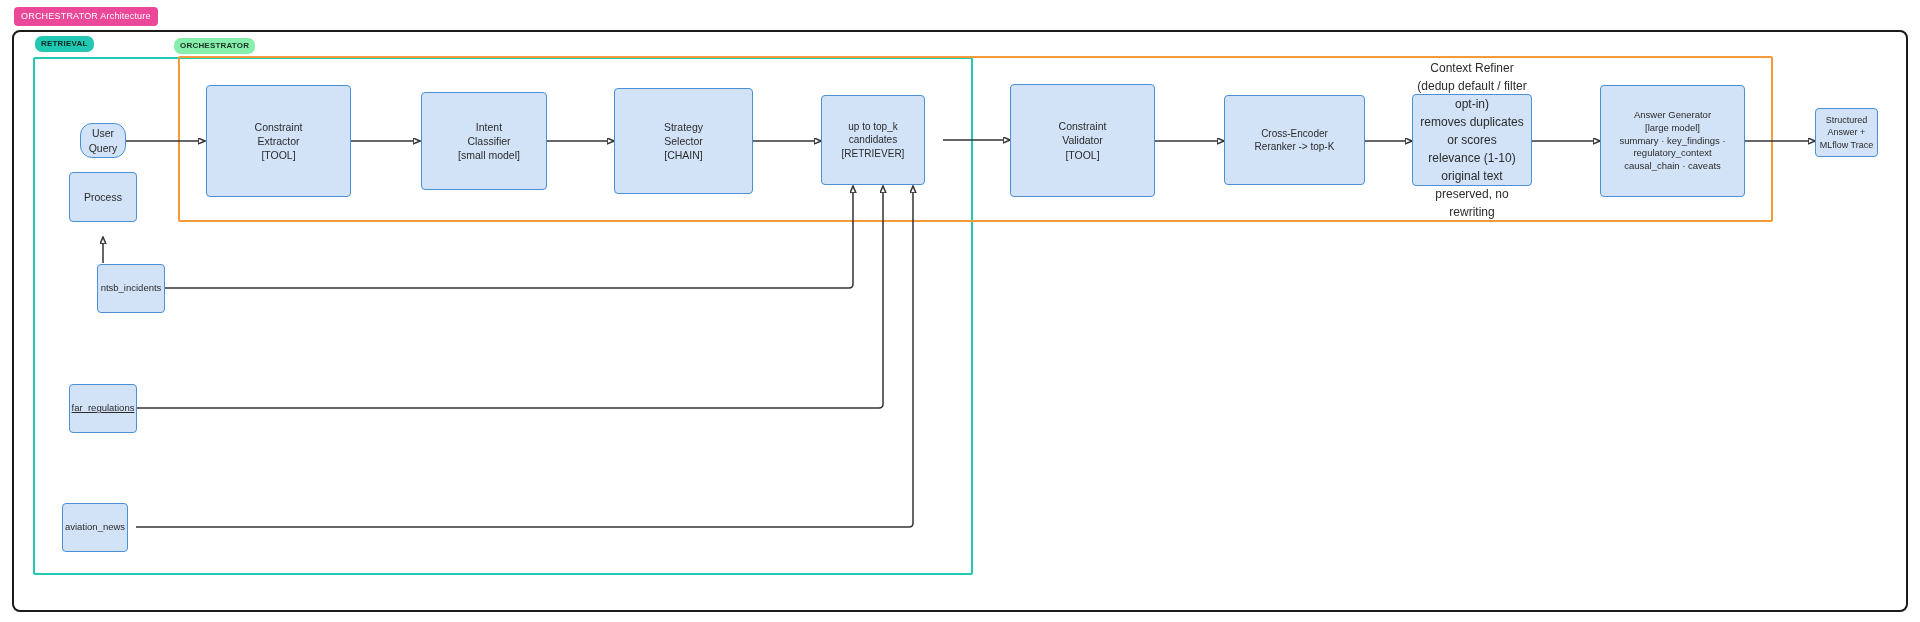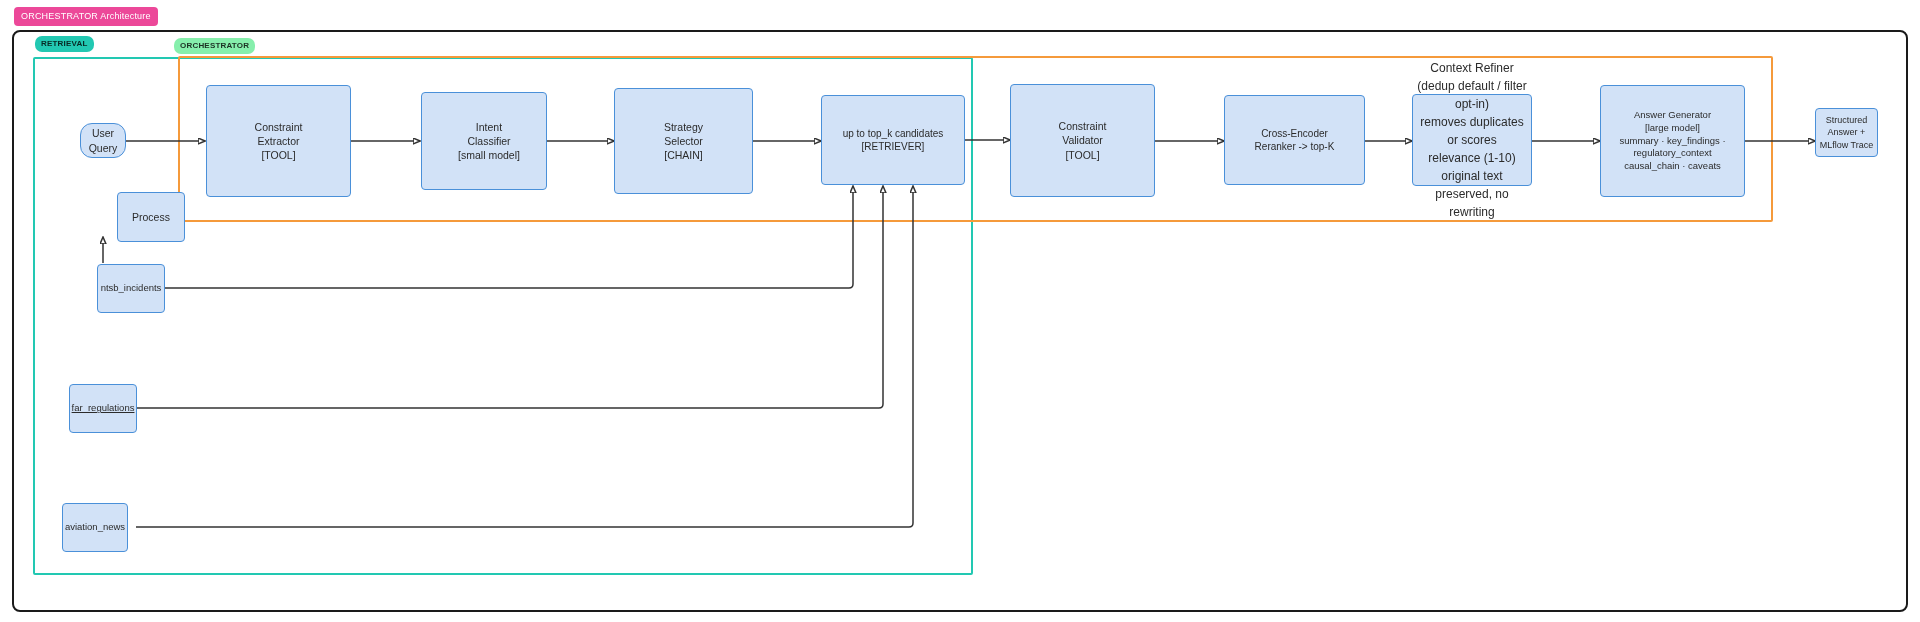--- a/index.html
+++ b/index.html
@@ -84,37 +84,37 @@
 Query</div>
 <div class="node" style="left:206px;top:85px;width:145px;height:112px;">Constraint
 Extractor
 [TOOL]</div>
 <div class="node" style="left:421px;top:92px;width:126px;height:98px;padding-left:12px;">Intent
 Classifier
 [small model]</div>
 <div class="node" style="left:614px;top:88px;width:139px;height:106px;">Strategy
 Selector
 [CHAIN]</div>
-<div class="node fs10" style="left:821px;top:95px;width:144px;height:90px;">up to top_k candidates
+<div class="node fs10" style="left:821px;top:95px;width:104px;height:90px;">up to top_k candidates
 [RETRIEVER]</div>
 <div class="node" style="left:1010px;top:84px;width:145px;height:113px;">Constraint
 Validator
 [TOOL]</div>
 <div class="node fs10" style="left:1224px;top:95px;width:141px;height:90px;">Cross-Encoder
 Reranker -&gt; top-K</div>
 <div class="node fs8" style="left:1412px;top:94px;width:120px;height:92px;">Context Refiner
 (dedup default / filter opt-in)
 removes duplicates or scores
 relevance (1-10)
 original text preserved, no
 rewriting</div>
 <div class="node fs95" style="left:1600px;top:85px;width:145px;height:112px;">Answer Generator
 [large model]
 summary · key_findings ·
 regulatory_context
 causal_chain · caveats</div>
 <div class="node fs9" style="left:1815px;top:108px;width:63px;height:49px;">Structured
 Answer +
 MLflow Trace</div>
-<div class="node" style="left:69px;top:192px;width:68px;height:50px;margin-left:48px;">Process</div>
+<div class="node" style="left:69px;top:172px;width:68px;height:50px;">Process</div>
 <div class="node fs95" style="left:69px;top:264px;width:68px;height:49px;margin-left:28px;">ntsb_incidents</div>
 <div class="node fs95" style="left:69px;top:384px;width:68px;height:49px;text-decoration:underline;">far_regulations</div>
 <div class="node fs95" style="left:62px;top:503px;width:66px;height:49px;">aviation_news</div>
 
 </body></html>

